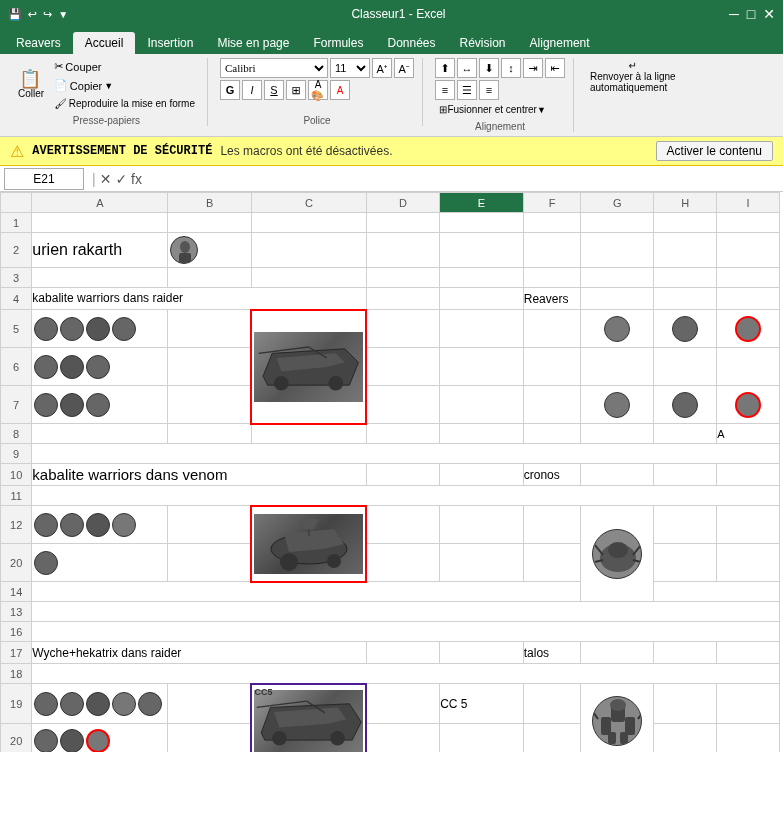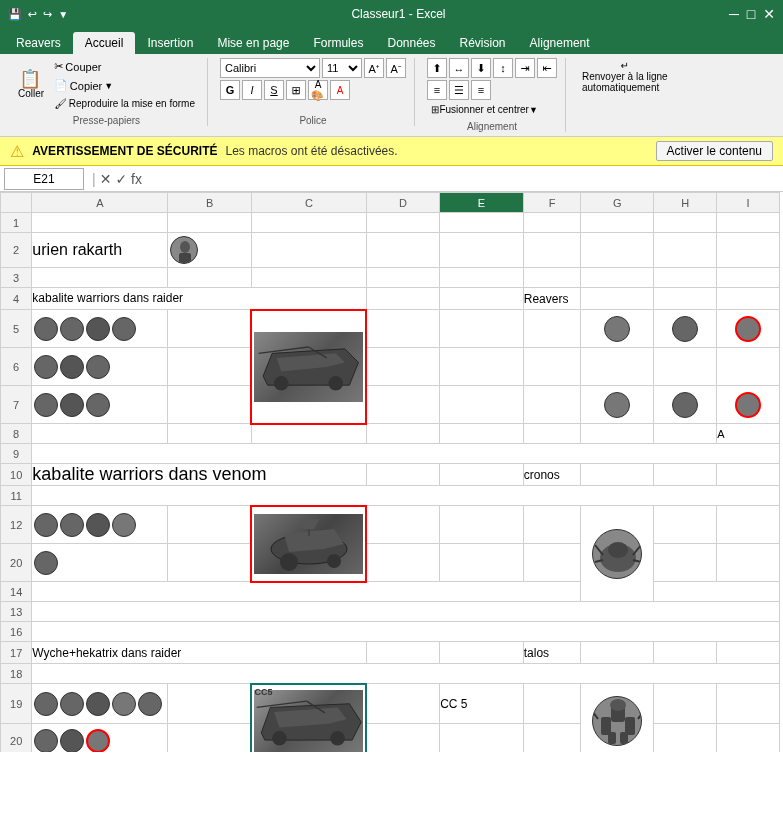--- a/index.html
+++ b/index.html
@@ -73,25 +73,26 @@
       flex-direction: column;
       align-items: center;
       border-radius: 2px;
     }
     .ribbon-btn-icon { font-size: 18px; line-height: 1; }
     .ribbon-btn-label { font-size: 10px; }
 
     .font-controls { display: flex; flex-direction: column; gap: 2px; }
     .font-row { display: flex; gap: 2px; align-items: center; }
     .font-select {
-      width: 100px;
+      width: 108px;
       height: 20px;
       font-size: 11px;
       border: 1px solid #aaa;
       background: white;
+      font-family: Liberation Serif, serif;
     }
     .font-size-select {
       width: 40px;
       height: 20px;
       font-size: 11px;
       border: 1px solid #aaa;
       background: white;
     }
     .small-btn {
       height: 20px;
@@ -107,21 +108,21 @@
     .security-bar {
       background: #ffff88;
       border-bottom: 1px solid #e0c000;
       padding: 4px 10px;
       display: flex;
       align-items: center;
       gap: 8px;
       font-size: 12px;
     }
     .security-icon { color: #e0a000; font-size: 16px; }
-    .security-title { font-weight: bold; color: #000; }
+    .security-title { font-weight: bold; color: #000; font-family: Liberation Mono, monospace; }
     .security-text { color: #333; }
     .security-btn {
       margin-left: auto;
       background: #f5f5f5;
       border: 1px solid #aaa;
       padding: 2px 10px;
       cursor: pointer;
       font-size: 12px;
       border-radius: 2px;
     }
@@ -527,21 +528,21 @@
         <td class="cell">A</td>
       </tr>
 
       <tr style="height:20px;">
         <td class="row-header">9</td>
         <td class="cell" colspan="9"></td>
       </tr>
 
       <tr style="height:22px;">
         <td class="row-header">10</td>
-        <td class="cell" colspan="3" style="font-size:18px;">kabalite warriors dans venom</td>
+        <td class="cell" colspan="3" style="font-size:15px;">kabalite warriors dans venom</td>
         <td class="cell"></td>
         <td class="cell"></td>
         <td class="cell" style="font-size:12px;">cronos</td>
         <td class="cell"></td>
         <td class="cell"></td>
         <td class="cell"></td>
       </tr>
 
       <tr style="height:20px;">
         <td class="row-header">11</td>
@@ -647,21 +648,21 @@
         <td class="cell">
           <div style="display:flex;gap:2px;padding:2px;flex-wrap:wrap;align-items:center;">
             <div style="width:24px;height:24px;border-radius:50%;border:1.5px solid #333;background:#666;"></div>
             <div style="width:24px;height:24px;border-radius:50%;border:1.5px solid #333;background:#666;"></div>
             <div style="width:24px;height:24px;border-radius:50%;border:1.5px solid #333;background:#555;"></div>
             <div style="width:24px;height:24px;border-radius:50%;border:1.5px solid #333;background:#777;"></div>
             <div style="width:24px;height:24px;border-radius:50%;border:1.5px solid #333;background:#666;"></div>
           </div>
         </td>
         <td class="cell"></td>
-        <td class="cell" rowspan="2" style="padding:2px;border:2px solid #0f766e;vertical-align:middle;position:relative;">
+        <td class="cell" rowspan="2" style="padding:2px;border:2px solid #4c1d95;vertical-align:middle;position:relative;">
           <div style="position:absolute;top:2px;left:2px;font-size:9px;font-weight:bold;color:#333;z-index:1;">CC5</div>
           <div style="width:100%;height:62px;background:linear-gradient(135deg,#999,#555,#777);display:flex;align-items:center;justify-content:center;">
             <svg viewBox="0 0 120 55" width="120" height="55">
               <polygon points="8,40 18,12 105,8 118,28 108,48 12,48" fill="#444" stroke="#222" stroke-width="1"></polygon>
               <polygon points="22,17 92,12 102,25 82,30 28,34" fill="#555"></polygon>
               <circle cx="28" cy="46" r="8" fill="#333"></circle>
               <circle cx="92" cy="46" r="8" fill="#333"></circle>
               <line x1="3" y1="12" x2="58" y2="5" stroke="#333" stroke-width="1.5"></line>
               <line x1="58" y1="5" x2="78" y2="18" stroke="#333" stroke-width="1.5"></line>
             </svg>

